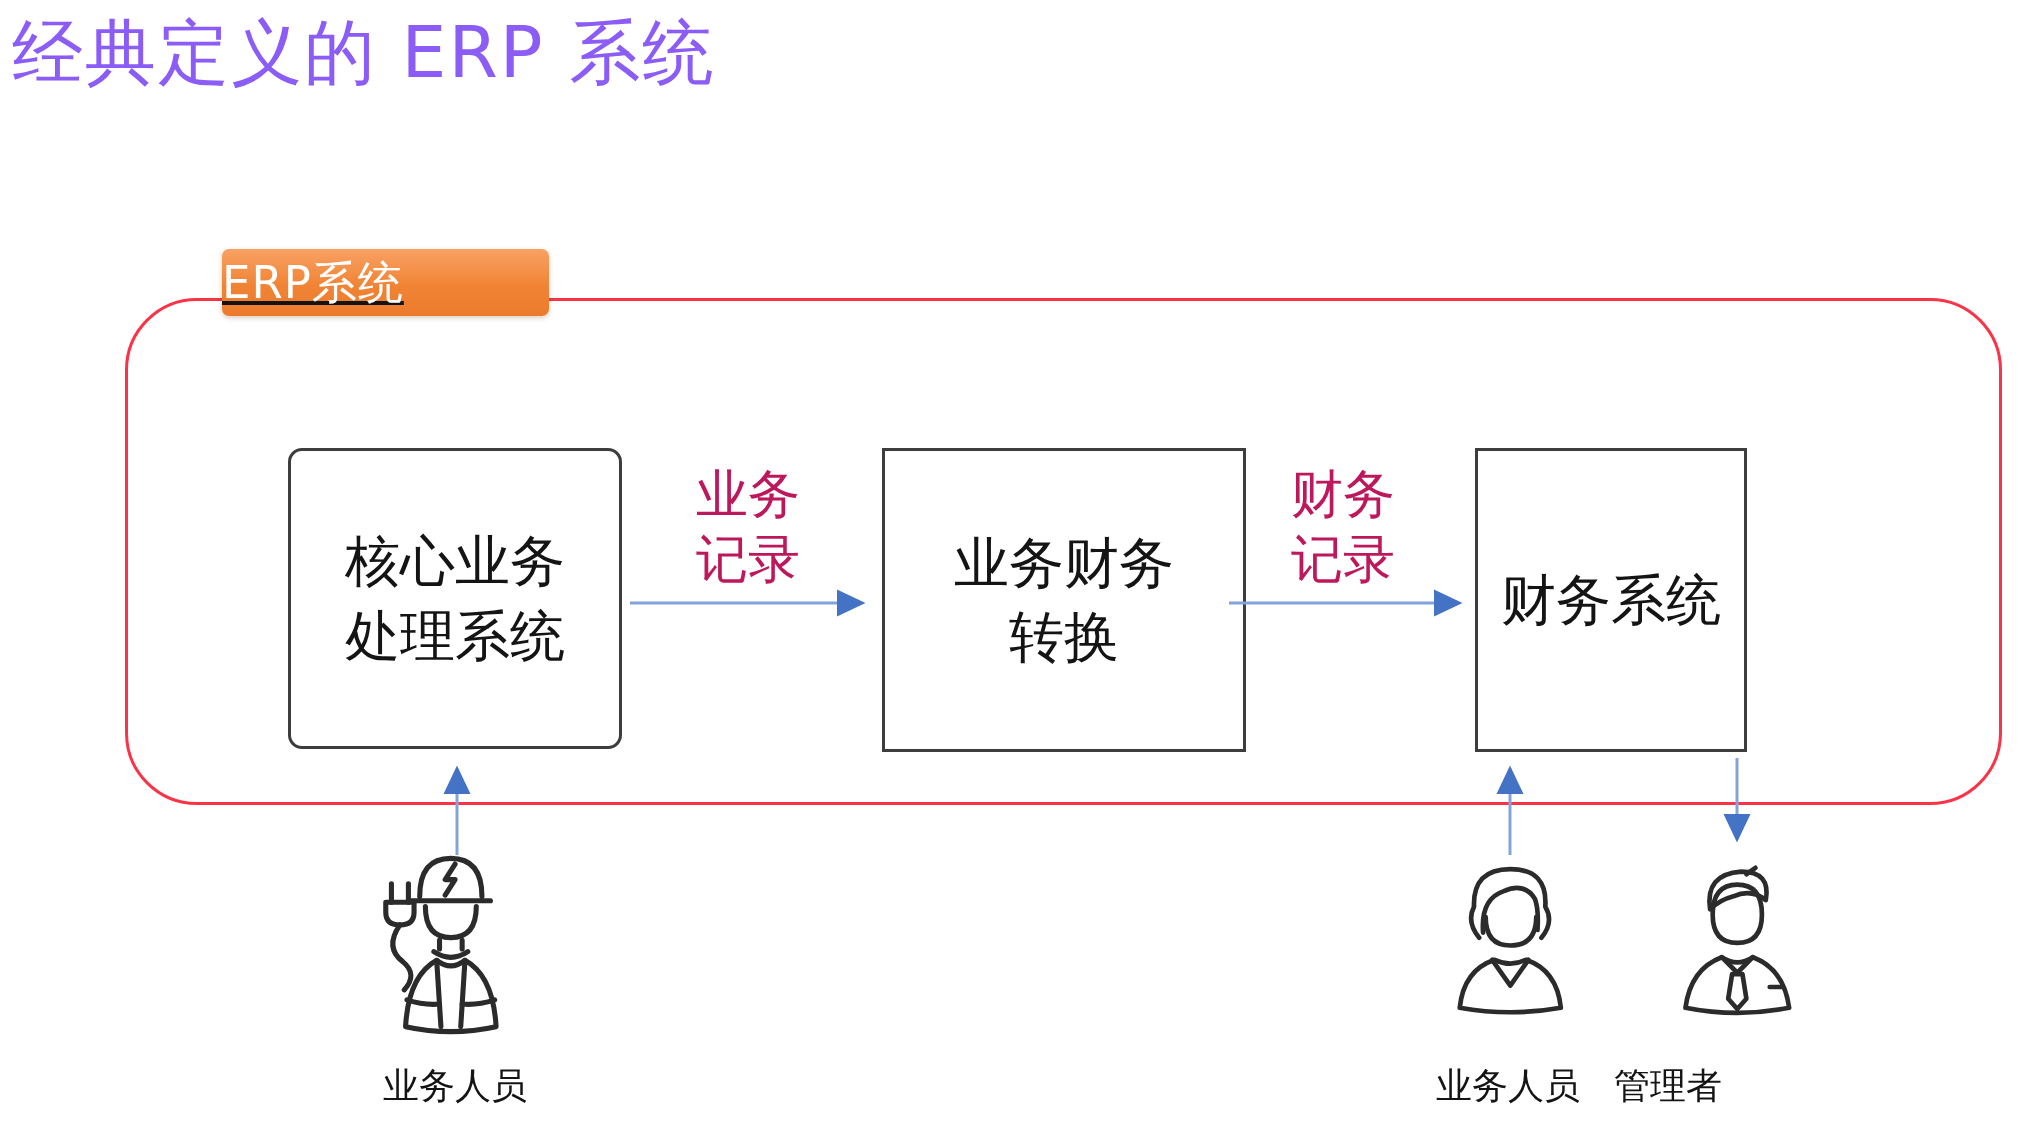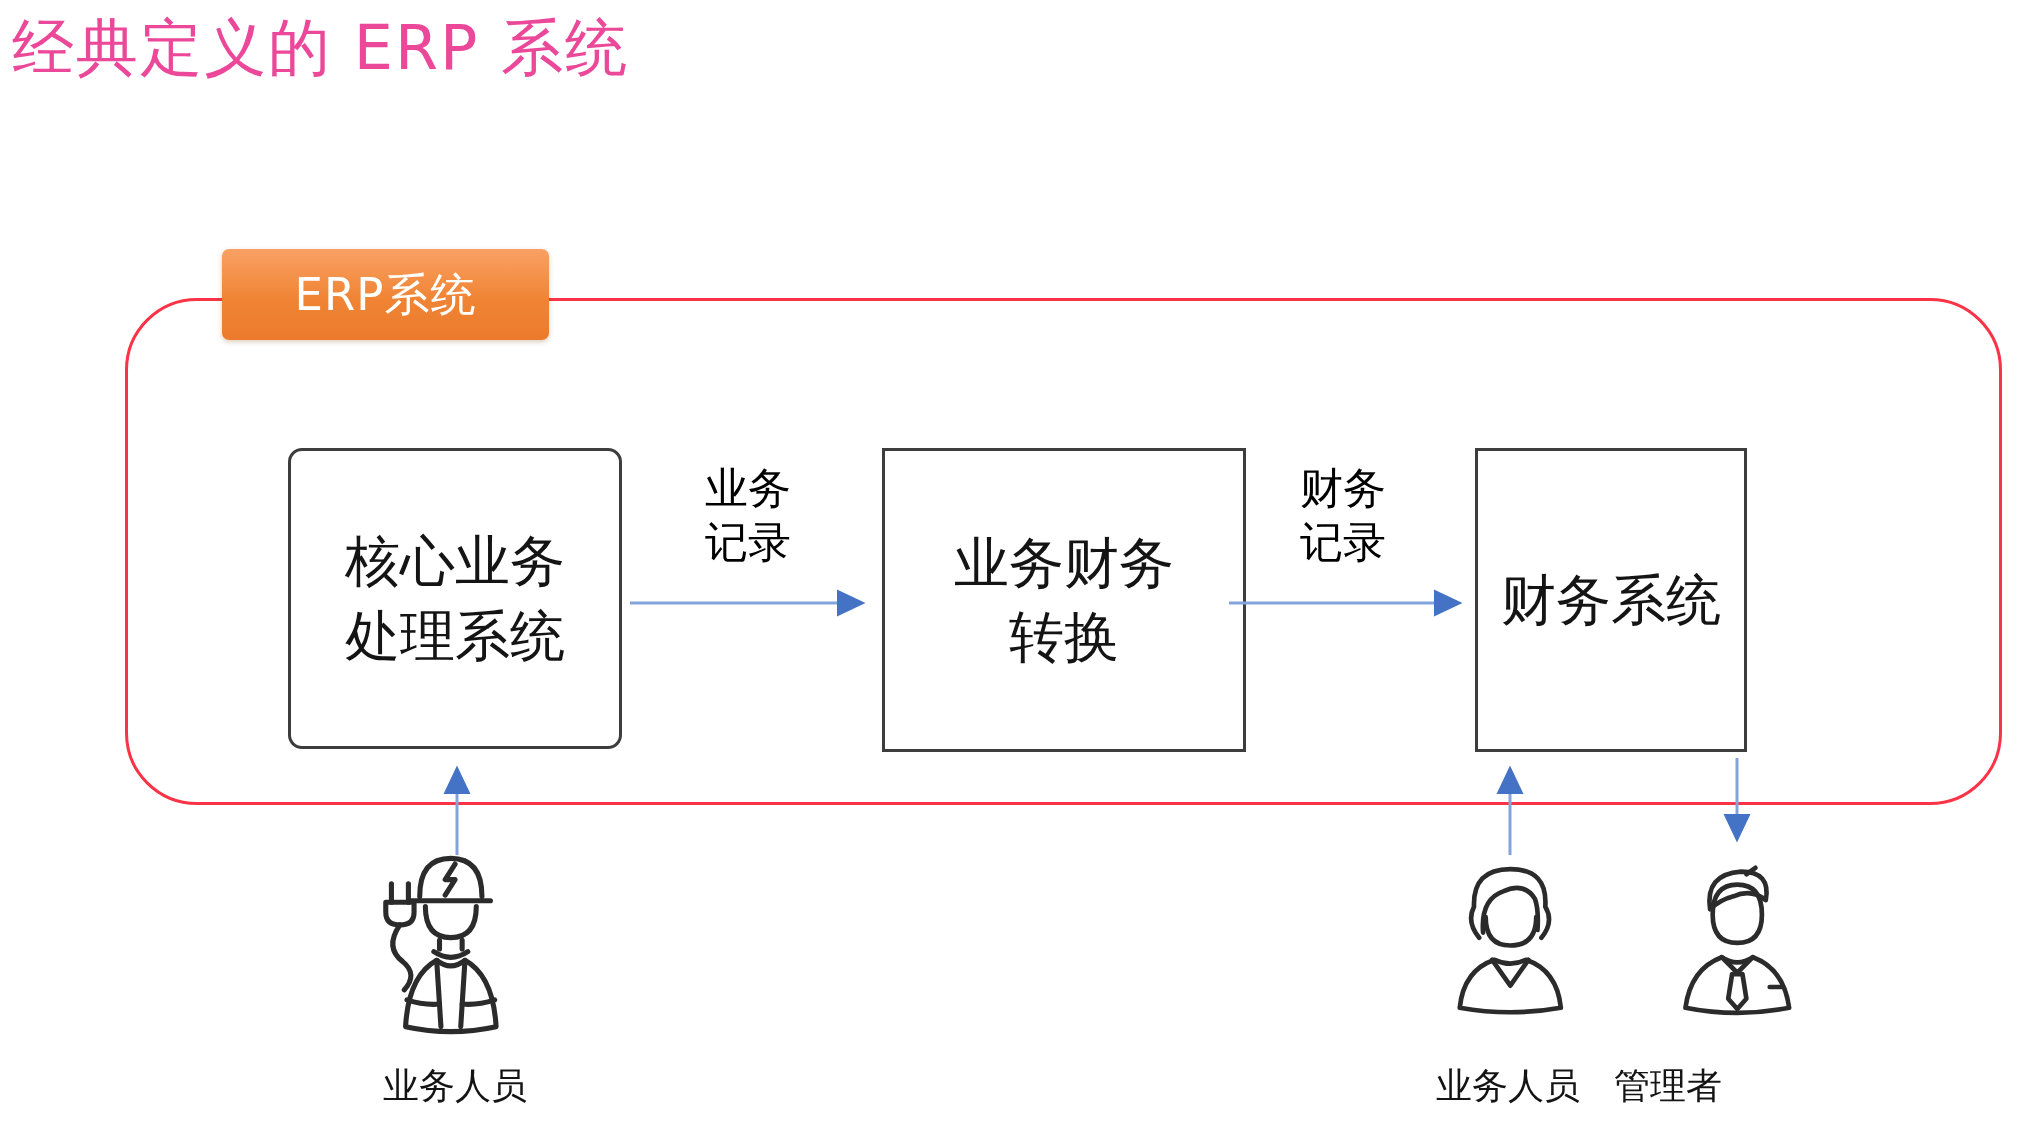--- a/index.html
+++ b/index.html
@@ -11,48 +11,48 @@
     background: #ffffff;
     overflow: hidden;
     font-family: "DejaVu Sans", "Liberation Sans", sans-serif;
     color: #141414;
   }
   .title {
     position: absolute;
     left: 12px;
     top: 6px;
     margin: 0;
-    font-size: 62px;
+    font-size: 71px;
     font-weight: 400;
     letter-spacing: 2px;
-    color: #ec4899;
+    color: #8b5cf6;
     white-space: nowrap;
   }
   .boundary {
     position: absolute;
     left: 125px;
     top: 298px;
     width: 1877px;
     height: 507px;
     border: 3.5px solid #fa3347;
     border-radius: 72px;
     background: transparent;
   }
   .badge {
     position: absolute;
     left: 222px;
     top: 249px;
     width: 327px;
-    height: 91px;
+    height: 67px;
     background: linear-gradient(180deg, #f9a164 0%, #f08434 55%, #ec7a2d 100%);
     border-radius: 7px;
     box-shadow: 0 2px 5px rgba(120, 60, 0, 0.25);
     display: flex;
     align-items: center;
-    justify-content: center;
+    text-decoration: underline;
   }
   .badge span {
     color: #ffffff;
     font-size: 45px;
     letter-spacing: 1px;
   }
   .proc-box {
     position: absolute;
     border: 3px solid #3d3d3d;
     background: #ffffff;
@@ -65,23 +65,23 @@
     line-height: 1.35;
     color: #141414;
   }
   .box-core     { left: 288px;  top: 448px; width: 334px; height: 301px; border-radius: 14px; }
   .box-convert  { left: 882px;  top: 448px; width: 364px; height: 304px; text-align: center; }
   .box-finance  { left: 1475px; top: 448px; width: 272px; height: 304px; }
   .flow-label {
     position: absolute;
     width: 240px;
     text-align: center;
-    font-size: 43px;
+    font-size: 52px;
     line-height: 1.25;
-    color: #000000;
+    color: #be185d;
   }
   .flow-label-1 { left: 628px;  top: 462px; }
   .flow-label-2 { left: 1223px; top: 462px; }
   .arrow-layer {
     position: absolute;
     left: 0; top: 0;
     width: 2024px;
     height: 1140px;
     pointer-events: none;
   }

